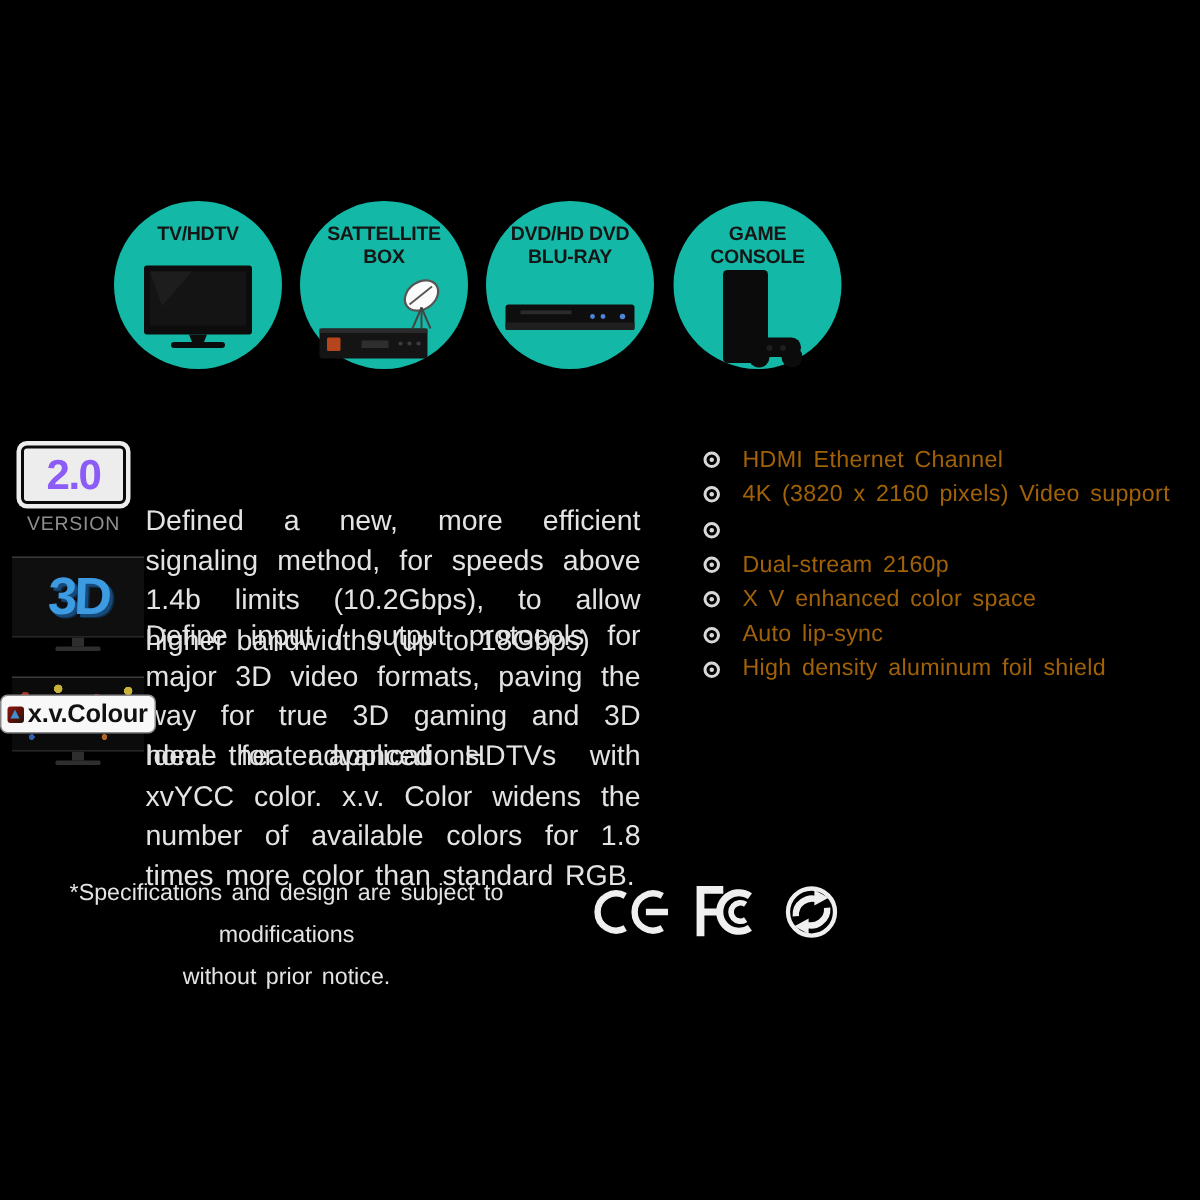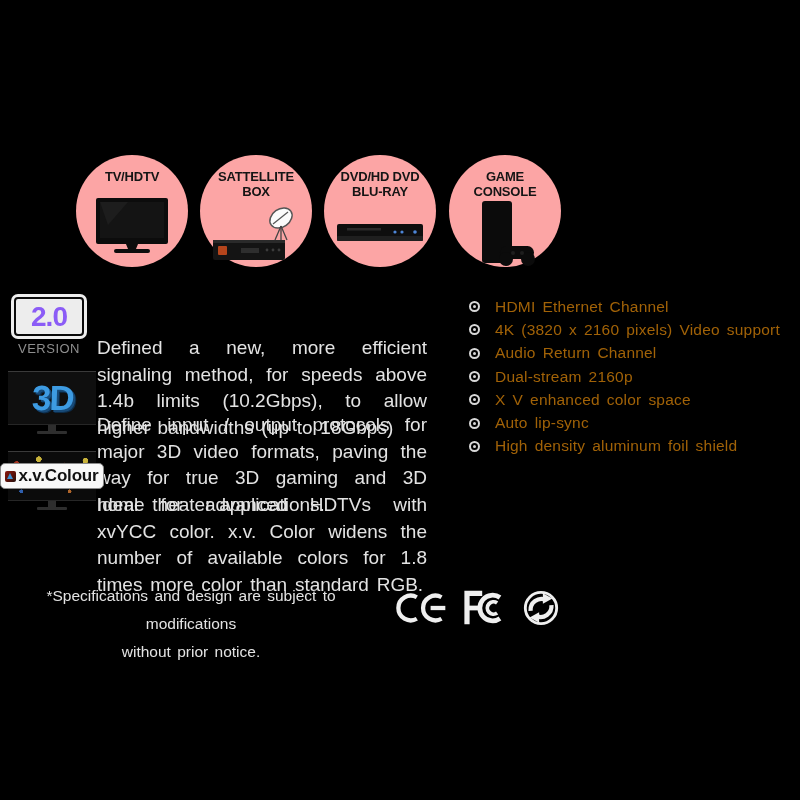--- a/index.html
+++ b/index.html
@@ -1,21 +1,21 @@
 <!DOCTYPE html>
 <html><head>
 <meta charset="utf-8">
 <style>
   html,body{margin:0;padding:0;background:#000;}
   .canvas{position:relative;width:800px;height:800px;background:#000;overflow:hidden;
           font-family:"Liberation Sans", sans-serif;}
 
   
-  .circle{position:absolute;top:155px;width:112px;height:112px;border-radius:50%;
-          background:#fca5a5;box-sizing:border-box;display:flex;flex-direction:column;
+  .circle{position:absolute;top:134px;width:112px;height:112px;border-radius:50%;
+          background:#14b8a6;box-sizing:border-box;display:flex;flex-direction:column;
           align-items:center;padding-top:15px;}
   .c1{left:76px}.c2{left:200px}.c3{left:324px}.c4{left:449px}.c5{left:574px}
   .circle-label{font-weight:bold;font-size:13px;line-height:14.5px;color:#151515;
                 text-align:center;letter-spacing:-0.2px;}
   .circle-label span{display:block;}
   .circle-icon{flex:1;display:flex;align-items:center;justify-content:center;width:100%;}
 
   
   .desc{color:#e3e3e3;font-size:19px;line-height:26.5px;text-align:justify;
         word-spacing:2.5px;margin-top:44px;}
@@ -196,21 +196,20 @@
     <li>
         <span class="bullet"></span>
         <span>HDMI Ethernet Channel</span>
       </li>
     <li>
         <span class="bullet"></span>
         <span>4K (3820 x 2160 pixels) Video support</span>
       </li>
     <li>
         <span class="bullet"></span>
-        <span>Audio Return Channel</span>
       </li>
     <li>
         <span class="bullet"></span>
         <span>Dual-stream 2160p</span>
       </li>
     <li>
         <span class="bullet"></span>
         <span>X V enhanced color space</span>
       </li>
     <li>

